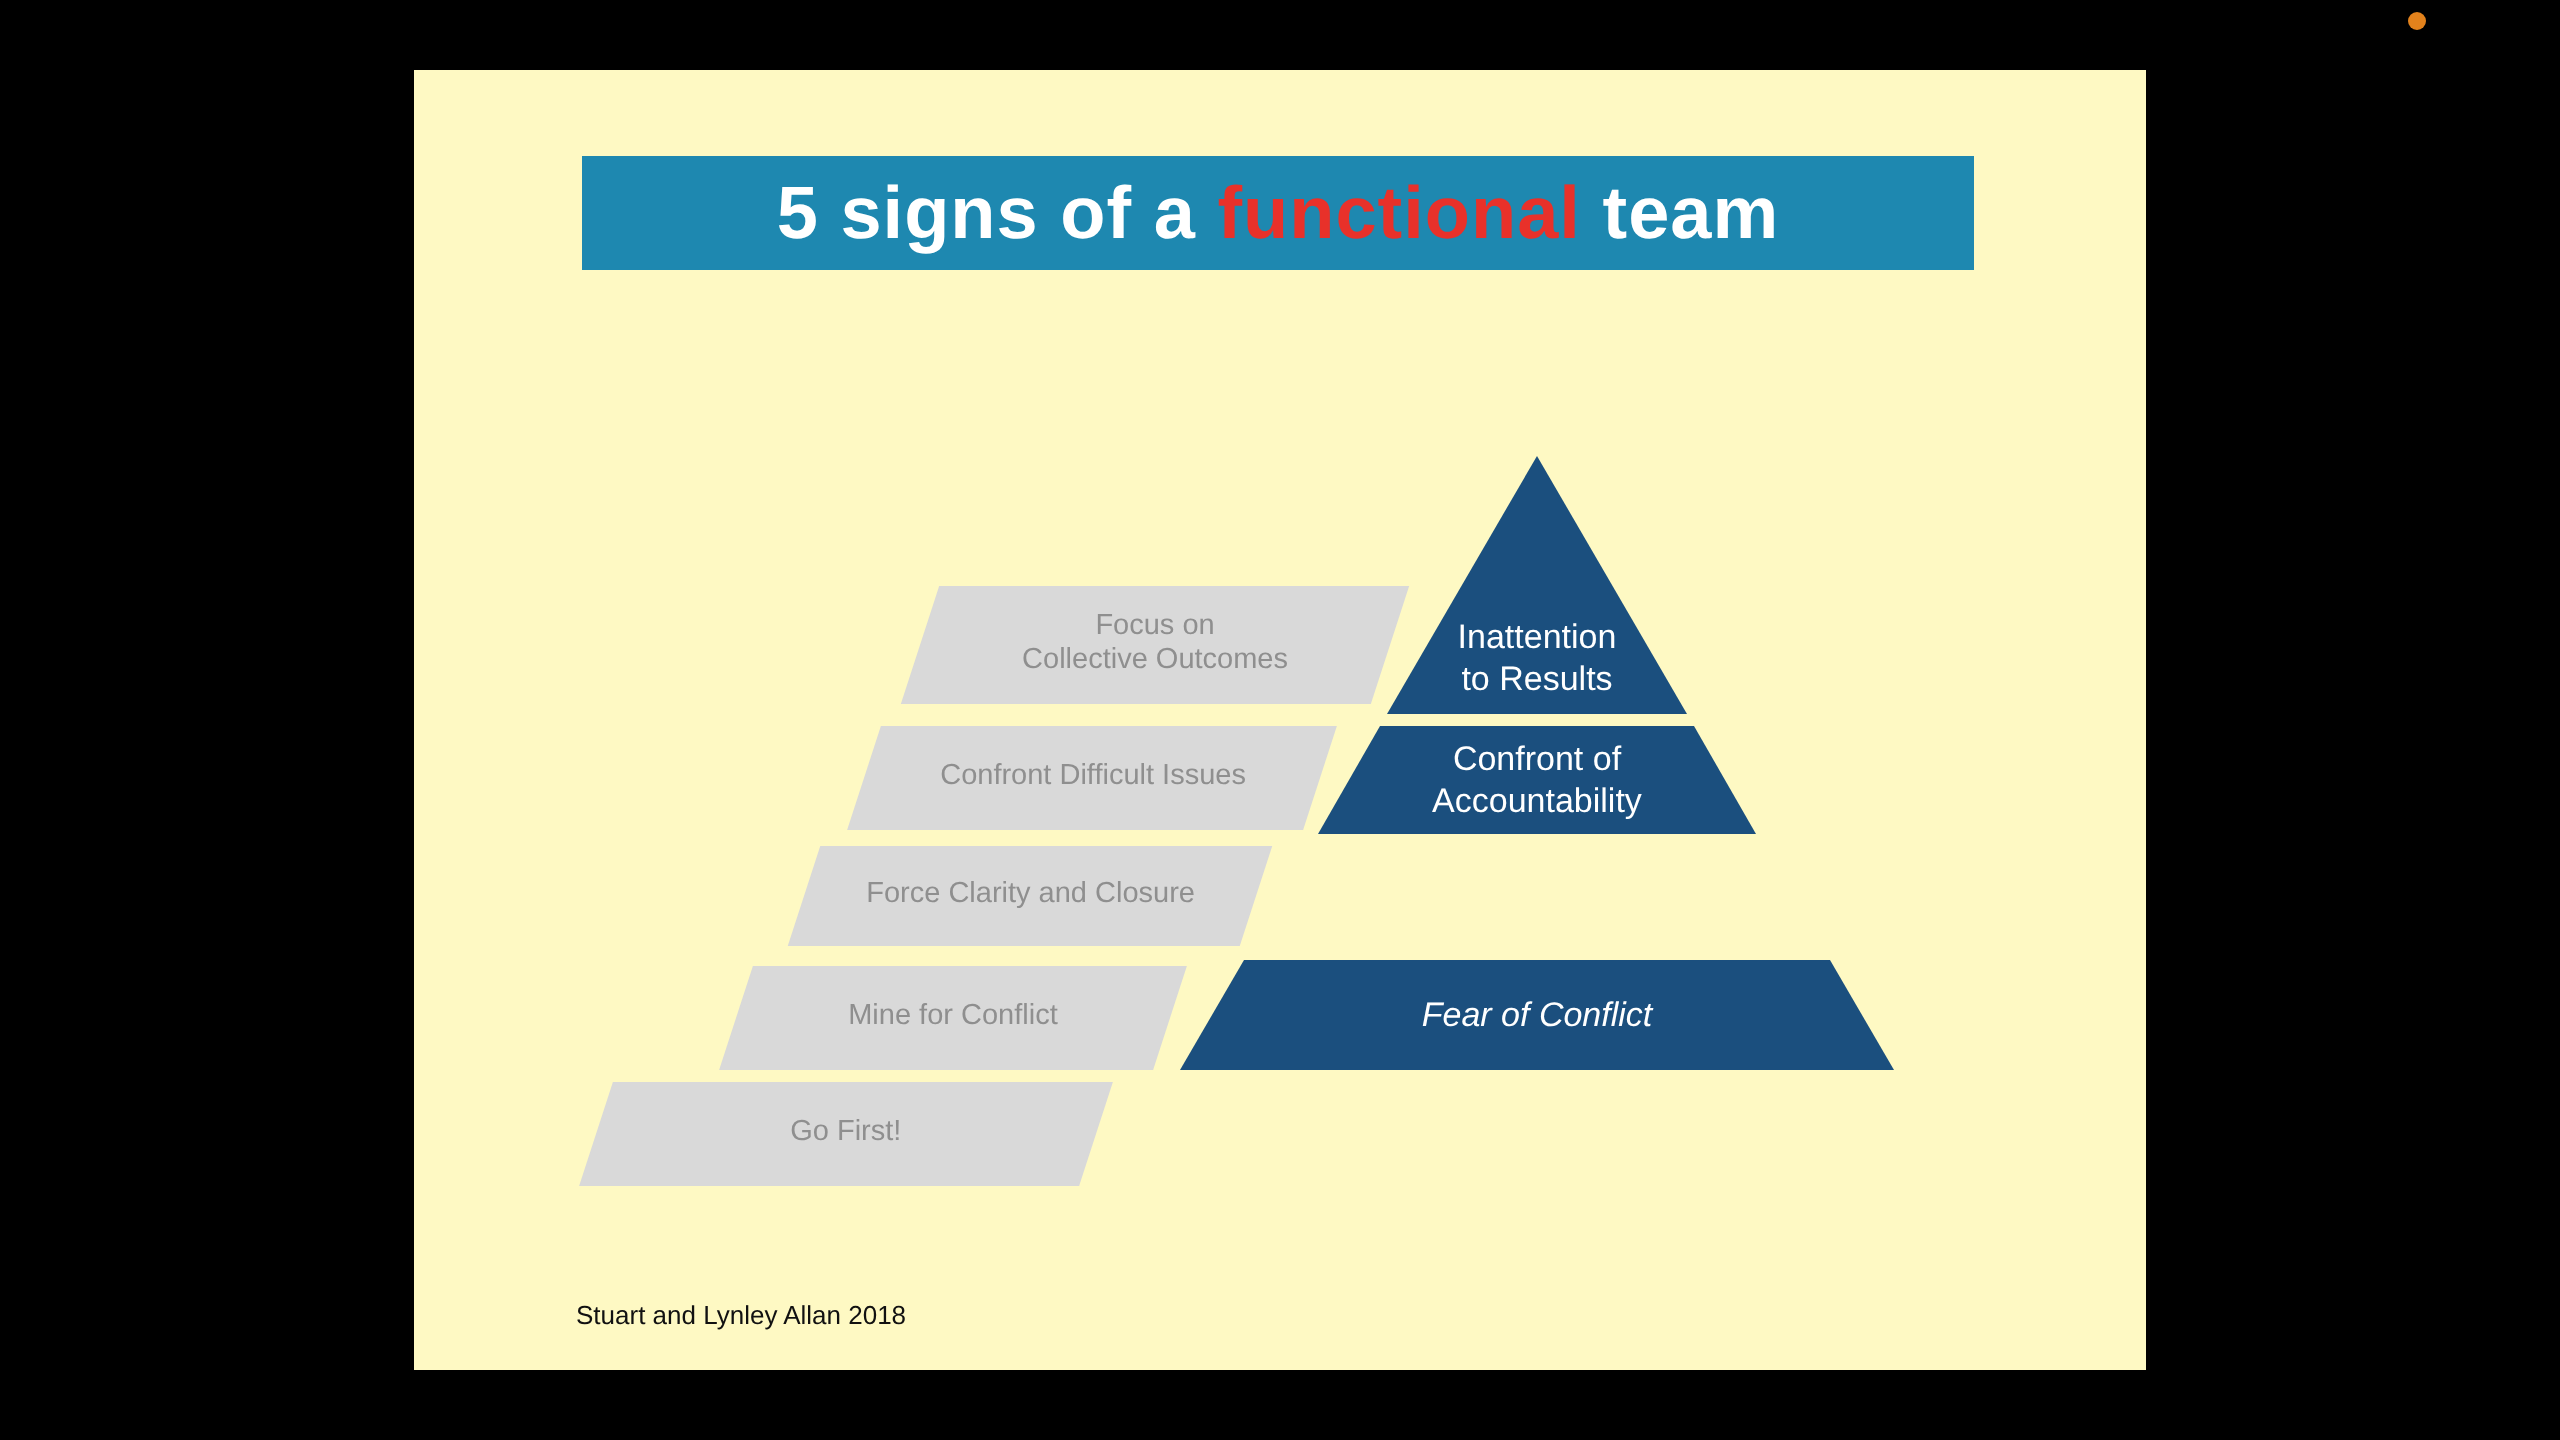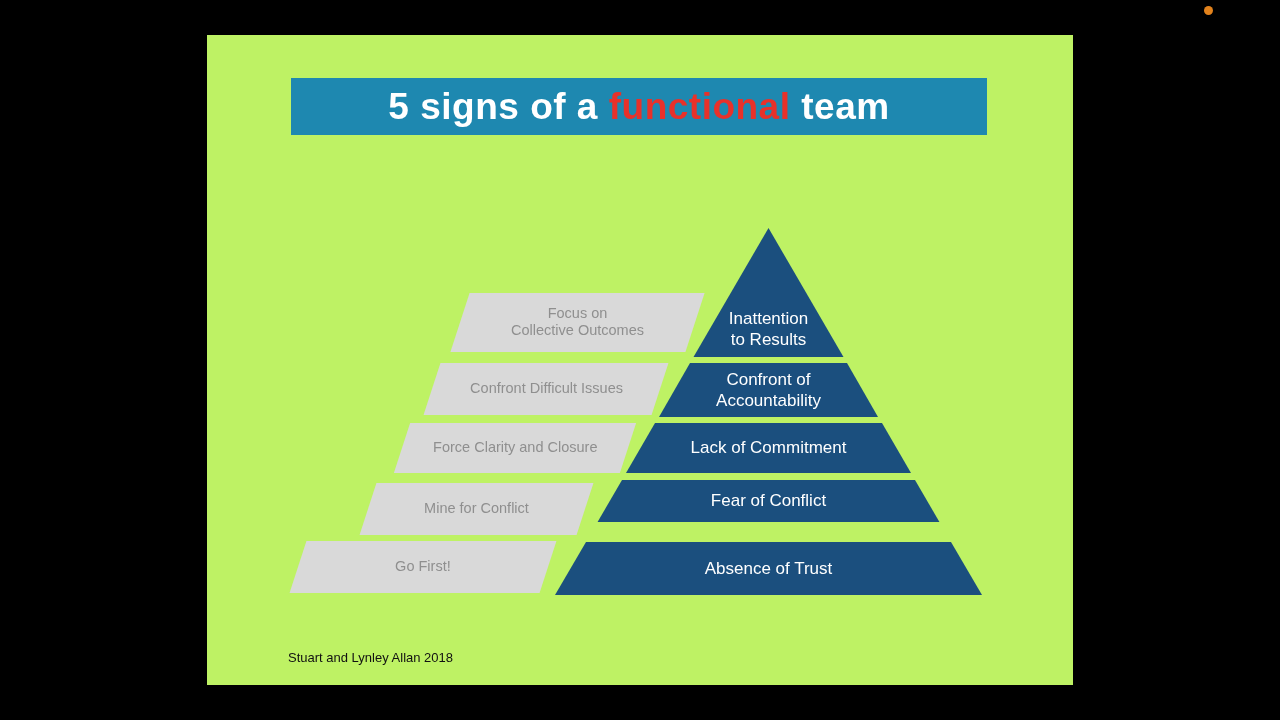--- a/index.html
+++ b/index.html
@@ -13,21 +13,21 @@
 
   .rec-dot {
     position: absolute; top: 6px; left: 1204px;
     width: 9px; height: 9px; border-radius: 50%;
     background: var(--rec-dot, #e2821c);
   }
 
   .slide {
     position: absolute; left: 207px; top: 35px;
     width: 866px; height: 650px;
-    background: #bef264;
+    background: #fef9c3;
   }
 
   
   .banner {
     position: absolute; left: 84px; top: 43px;
     width: 696px; height: 57px;
     background: var(--banner-bg, #1e88b0);
     display: flex; align-items: center; justify-content: center;
   }
   .banner .title-text {
@@ -65,22 +65,22 @@
     display: flex; align-items: center; justify-content: center;
     text-align: center; font-size: 17px; line-height: 1.25;
   }
   .band span { white-space: pre-line; }
   .band-1 { top: 0;     height: 129px; align-items: flex-end; padding-bottom: 7px;
             clip-path: polygon(213.5px 0, 288.5px 129px, 138.5px 129px); }
   .band-2 { top: 135px; height: 54px;
             clip-path: polygon(135px 0, 292px 0, 323px 54px, 104px 54px); }
   .band-3 { top: 195px; height: 50px;
             clip-path: polygon(100px 0, 327px 0, 356px 50px, 71px 50px); }
-  .band-4 { top: 252px; height: 42px;
-            clip-path: polygon(67px 0, 360px 0, 392px 55px, 35px 55px); }
+  .band-4 { top: 252px; height: 55px;
+            clip-path: polygon(67px 0, 360px 0, 392px 55px, 35px 55px); font-style: italic; }
   .band-5 { top: 314px; height: 53px;
             clip-path: polygon(31px 0, 396px 0, 427px 53px, 0 53px); }
 
   .footer {
     position: absolute; left: 81px; top: 615px;
     font-size: 13px; color: #111111;
   }
 </style>
 </head>
 <body>
@@ -113,27 +113,21 @@
 
     <div class="pyramid">
       <div class="band band-1">
         <span>Inattention
 to Results</span>
       </div>
       <div class="band band-2">
         <span>Confront of
 Accountability</span>
       </div>
-      <div class="band band-3">
-        <span>Lack of Commitment</span>
-      </div>
       <div class="band band-4">
         <span>Fear of Conflict</span>
-      </div>
-      <div class="band band-5">
-        <span>Absence of Trust</span>
       </div>
     </div>
 
     <div class="footer">Stuart and Lynley Allan 2018</div>
 
   </div>
 </div>
 
 </body></html>

